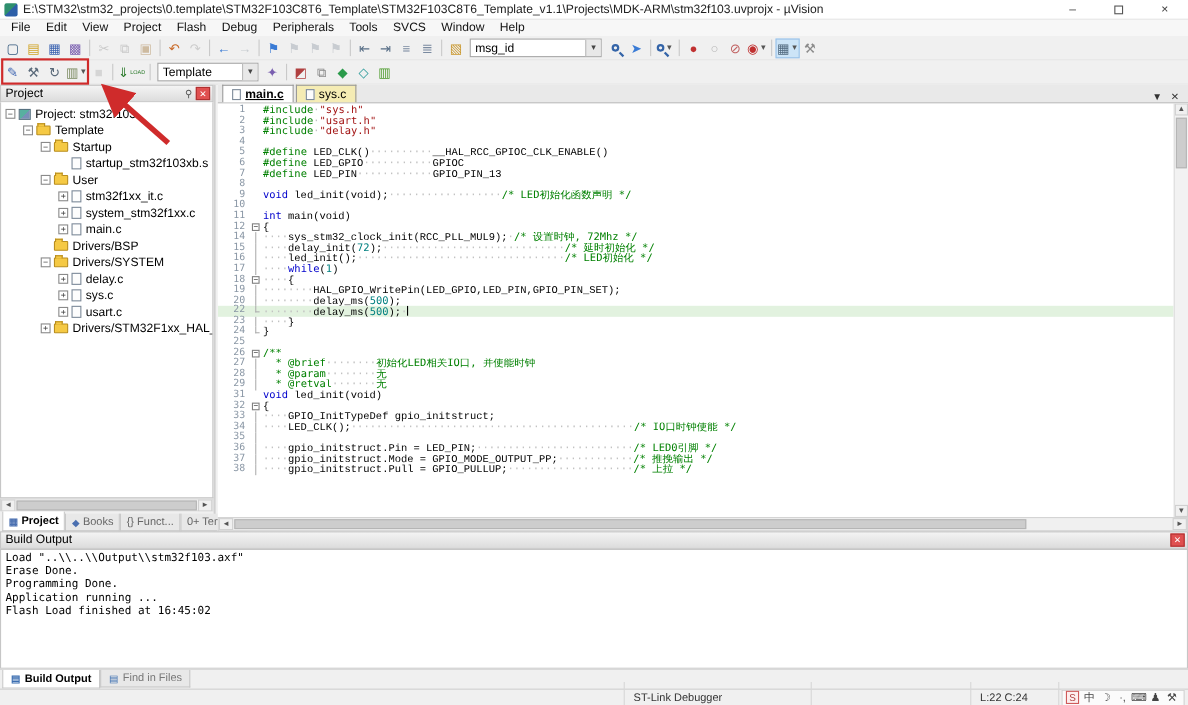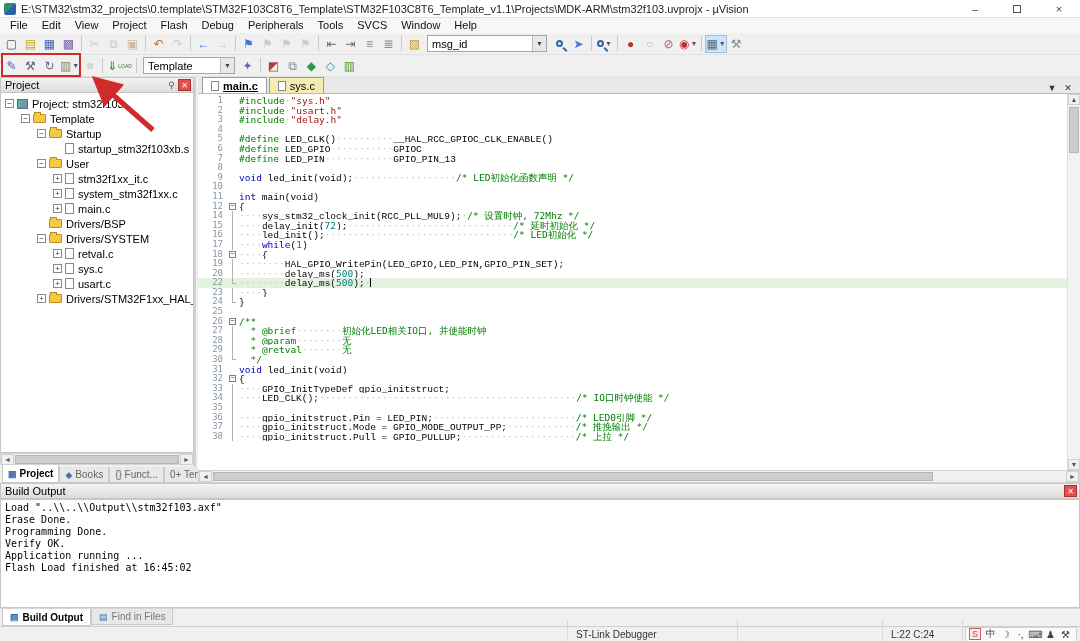--- a/index.html
+++ b/index.html
@@ -356,21 +356,21 @@
         <span class="tree-label">Drivers/BSP</span>
       </div>
       <div class="tree-row" style="padding-left: 36px;">
         <span class="expander">−</span>
         <span class="icon-folder"></span>
         <span class="tree-label">Drivers/SYSTEM</span>
       </div>
       <div class="tree-row" style="padding-left: 52px;">
         <span class="expander">+</span>
         <span class="icon-file"></span>
-        <span class="tree-label">retval.c</span>
+        <span class="tree-label">delay.c</span>
       </div>
       <div class="tree-row" style="padding-left: 52px;">
         <span class="expander">+</span>
         <span class="icon-file"></span>
         <span class="tree-label">sys.c</span>
       </div>
       <div class="tree-row" style="padding-left: 52px;">
         <span class="expander">+</span>
         <span class="icon-file"></span>
         <span class="tree-label">usart.c</span>
@@ -441,21 +441,20 @@
         <div class="code-line"><span class="ln">19</span><span class="fold"><span class="fline"></span></span><span class="code-text"><span class="c-w">········</span><span class="c-p">HAL_GPIO_WritePin(LED_GPIO,LED_PIN,GPIO_PIN_SET);</span></span></div>
         <div class="code-line"><span class="ln">20</span><span class="fold"><span class="fline"></span></span><span class="code-text"><span class="c-w">········</span><span class="c-p">delay_ms(</span><span class="c-n">500</span><span class="c-p">);</span></span></div>
         <div class="code-line hl"><span class="ln">22</span><span class="fold"><span class="fend"></span></span><span class="code-text"><span class="c-w">········</span><span class="c-p">delay_ms(</span><span class="c-n">500</span><span class="c-p">);</span><span class="c-w">·</span><span class="cursor"></span></span></div>
         <div class="code-line"><span class="ln">23</span><span class="fold"><span class="fline"></span></span><span class="code-text"><span class="c-w">····</span><span class="c-p">}</span></span></div>
         <div class="code-line"><span class="ln">24</span><span class="fold"><span class="fend"></span></span><span class="code-text"><span class="c-p">}</span></span></div>
         <div class="code-line"><span class="ln">25</span><span class="fold"></span><span class="code-text"></span></div>
         <div class="code-line"><span class="ln">26</span><span class="fold"><span class="fbox">−</span></span><span class="code-text"><span class="c-c">/**</span></span></div>
         <div class="code-line"><span class="ln">27</span><span class="fold"><span class="fline"></span></span><span class="code-text"><span class="c-c">  * @brief</span><span class="c-w">········</span><span class="c-c">初始化LED相关IO口, 并使能时钟</span></span></div>
         <div class="code-line"><span class="ln">28</span><span class="fold"><span class="fline"></span></span><span class="code-text"><span class="c-c">  * @param</span><span class="c-w">········</span><span class="c-c">无</span></span></div>
         <div class="code-line"><span class="ln">29</span><span class="fold"><span class="fline"></span></span><span class="code-text"><span class="c-c">  * @retval</span><span class="c-w">·······</span><span class="c-c">无</span></span></div>
-        <div class="code-line"><span class="ln">30</span><span class="fold"><span class="fend"></span></span><span class="code-text"><span class="c-c">  */</span></span></div>
         <div class="code-line"><span class="ln">31</span><span class="fold"></span><span class="code-text"><span class="c-k">void</span><span class="c-p"> led_init(void)</span></span></div>
         <div class="code-line"><span class="ln">32</span><span class="fold"><span class="fbox">−</span></span><span class="code-text"><span class="c-p">{</span></span></div>
         <div class="code-line"><span class="ln">33</span><span class="fold"><span class="fline"></span></span><span class="code-text"><span class="c-w">····</span><span class="c-p">GPIO_InitTypeDef gpio_initstruct;</span></span></div>
         <div class="code-line"><span class="ln">34</span><span class="fold"><span class="fline"></span></span><span class="code-text"><span class="c-w">····</span><span class="c-p">LED_CLK();</span><span class="c-w">·············································</span><span class="c-c">/* IO口时钟使能 */</span></span></div>
         <div class="code-line"><span class="ln">35</span><span class="fold"><span class="fline"></span></span><span class="code-text"></span></div>
         <div class="code-line"><span class="ln">36</span><span class="fold"><span class="fline"></span></span><span class="code-text"><span class="c-w">····</span><span class="c-p">gpio_initstruct.Pin = LED_PIN;</span><span class="c-w">·························</span><span class="c-c">/* LED0引脚 */</span></span></div>
         <div class="code-line"><span class="ln">37</span><span class="fold"><span class="fline"></span></span><span class="code-text"><span class="c-w">····</span><span class="c-p">gpio_initstruct.Mode = GPIO_MODE_OUTPUT_PP;</span><span class="c-w">············</span><span class="c-c">/* 推挽输出 */</span></span></div>
         <div class="code-line"><span class="ln">38</span><span class="fold"><span class="fline"></span></span><span class="code-text"><span class="c-w">····</span><span class="c-p">gpio_initstruct.Pull = GPIO_PULLUP;</span><span class="c-w">····················</span><span class="c-c">/* 上拉 */</span></span></div>
       </div>
     <div class="vscroll">
@@ -474,21 +473,20 @@
 
 <div class="build-panel">
   <div class="panel-header">
     <span class="ph-title">Build Output</span>
     <span class="ph-btn ph-close">✕</span>
   </div>
   <div class="build-content" id="bo">
       <div class="bo-line">Load "..\\..\\Output\\stm32f103.axf"</div>
       <div class="bo-line">Erase Done.</div>
       <div class="bo-line">Programming Done.</div>
-      <div class="bo-line">Verify OK.</div>
       <div class="bo-line">Application running ...</div>
       <div class="bo-line">Flash Load finished at 16:45:02</div>
     </div>
 </div>
 
 <div class="bottom-tabs" id="btabs">
     <div class="btab active">
       <span class="btab-ic">▤</span>
       <span>Build Output</span>
     </div>

